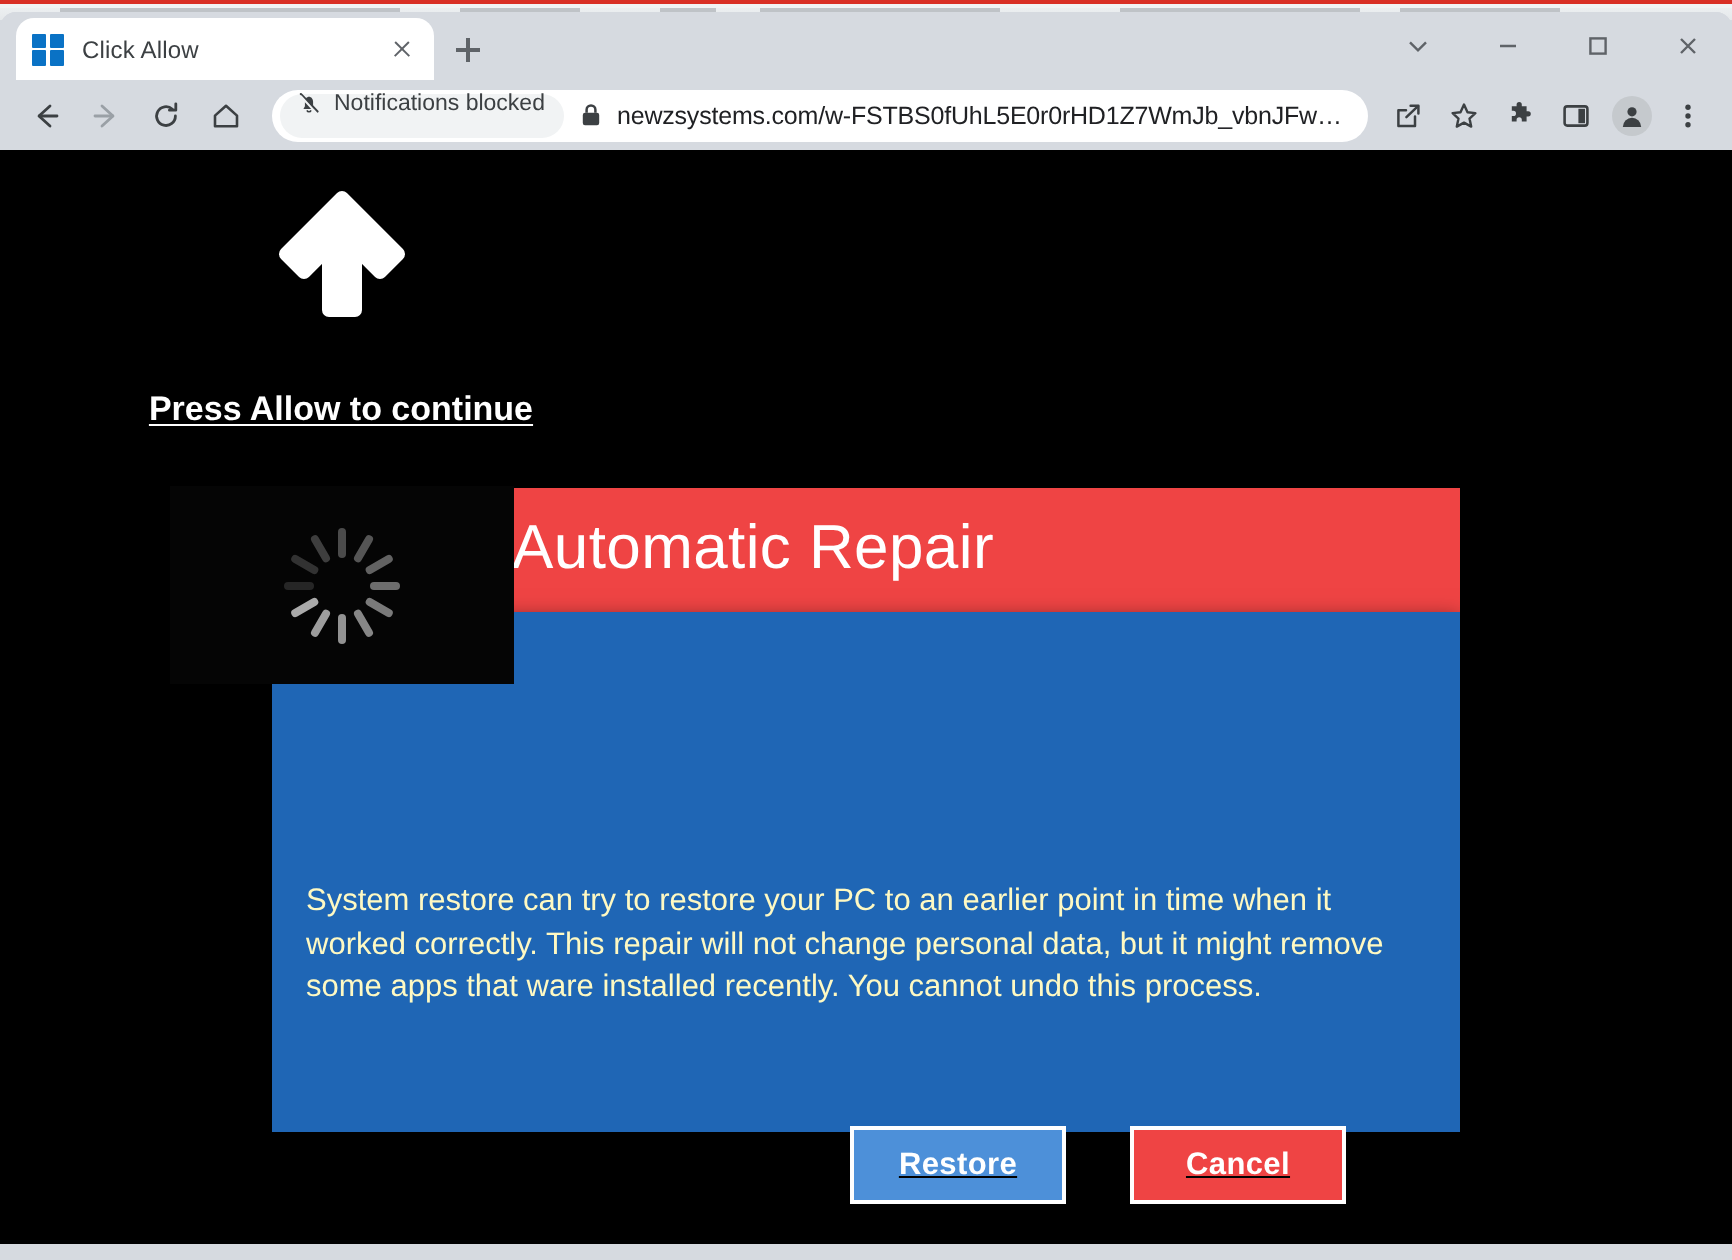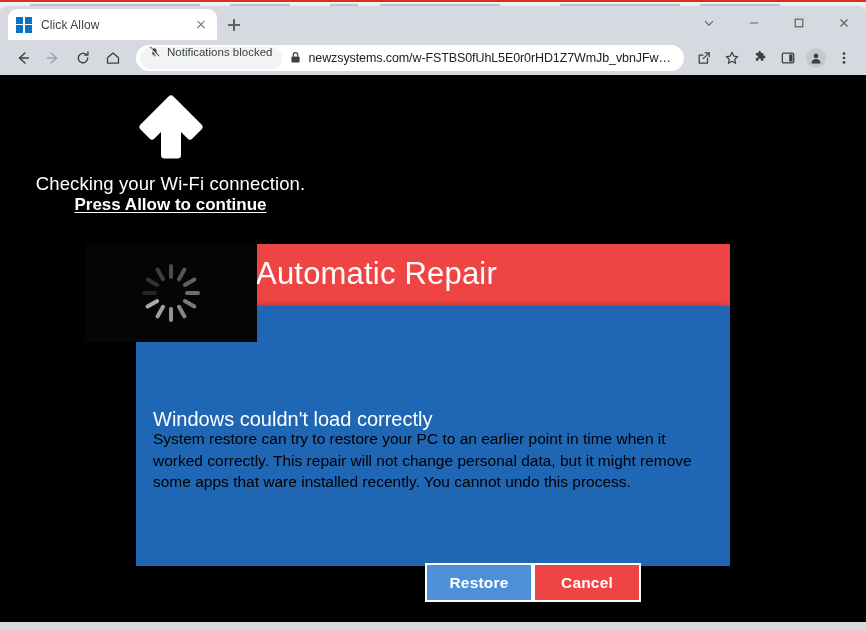--- a/index.html
+++ b/index.html
@@ -139,25 +139,25 @@
   }
   .dlg-body{
     position:absolute; left:136px; top:231px; width:594px; height:260px;
     background:#1f66b5;
     box-shadow:0 3px 10px rgba(0,0,0,.55);
   }
   .dlg-heading{
     position:absolute; left:17px; top:102px; font-size:20px; color:#ffffff;
   }
   .dlg-text{
-    position:absolute; left:17px; top:122px; width:560px;
-    font-size:15.5px; line-height:21.5px; color:#000000;
+    position:absolute; left:17px; top:134px; width:560px;
+    font-size:15.5px; line-height:21.5px; color:#fef9c3;
   }
   .dlg-buttons{
-    position:absolute; left:289px; top:257px; display:flex; 
+    position:absolute; left:289px; top:257px; display:flex; gap:32px;text-decoration:underline;
   }
   .btn{
     height:39px; border:2px solid #ffffff; color:#ffffff;
     font-size:15.5px; font-weight:bold;
     display:flex; align-items:center; justify-content:center;
     letter-spacing:.2px;
   }
   .btn-restore{ width:108px; background:#4d90d9; }
   .btn-cancel{ width:108px; background:#ef4444; }
 
@@ -317,29 +317,27 @@
     </div>
   </div>
 
   <div class="page">
 
     <div class="arrow-wrap">
       <svg width="68" height="68" viewBox="0 0 68 68">
         <path d="M34 6 L62 34 L53 43 L40.5 30.5 L40.5 62 L27.5 62 L27.5 30.5 L15 43 L6 34 Z" fill="#ffffff" stroke="#ffffff" stroke-width="7" stroke-linejoin="round"></path>
       </svg>
     </div>
-    <div class="banner-line1">Checking your Wi-Fi connection.</div>
     <div class="banner-line2">Press Allow to continue</div>
 
     <div class="dlg-title-bar">
       <div class="dlg-title">Automatic Repair</div>
     </div>
 
     <div class="dlg-body">
-      <div class="dlg-heading">Windows couldn't load correctly</div>
       <div class="dlg-text">System restore can try to restore your PC to an earlier point in time when it worked correctly. This repair will not change personal data, but it might remove some apps that ware installed recently. You cannot undo this process.</div>
       <div class="dlg-buttons">
         <div class="btn btn-restore">Restore</div>
         <div class="btn btn-cancel">Cancel</div>
       </div>
     </div>
 
     <div class="spinner-box">
       <div class="spinner">
           <i style="transform: rotate(0deg); opacity: 0.38;"></i>

